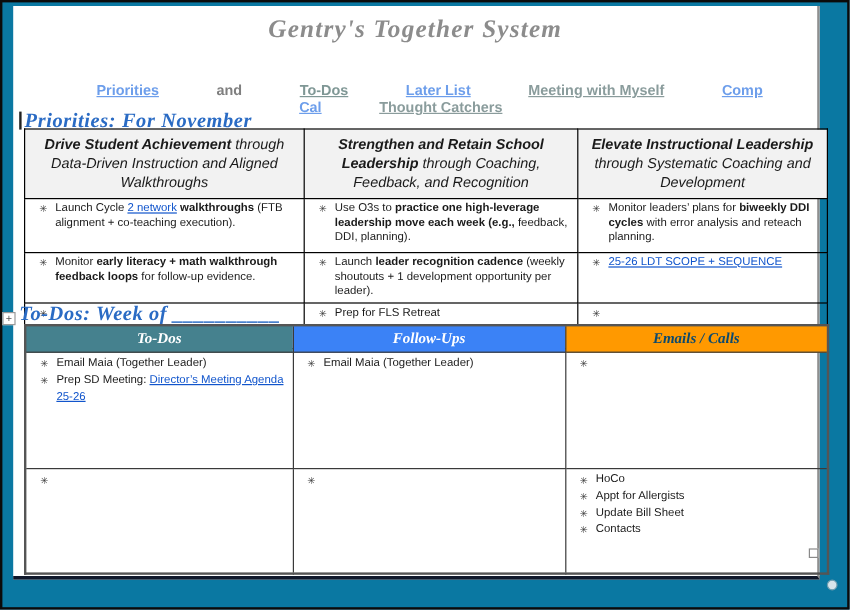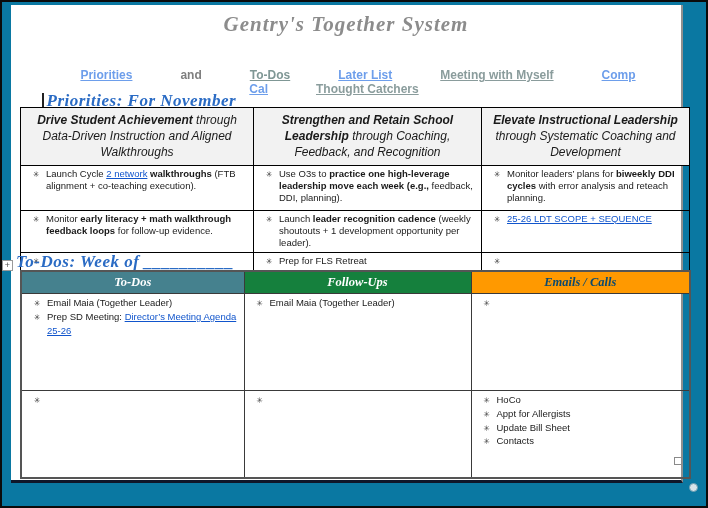--- a/index.html
+++ b/index.html
@@ -34,21 +34,21 @@
 </head>
 <body>
 
 <div class="frame">
   <div class="page">
 
     <div class="doc-title script">Gentry's Together System</div>
 
     <div class="nav"><span style="color: rgb(109, 158, 235); text-decoration: underline;">Priorities</span><span style="color: rgb(127, 127, 127);">and</span><span style="color: rgb(127, 151, 149); text-decoration: underline;">To-Dos</span><span style="color: rgb(109, 158, 235); text-decoration: underline;">Later List</span><span style="color: rgb(138, 156, 156); text-decoration: underline;">Meeting with Myself</span><span style="color: rgb(109, 158, 235); text-decoration: underline;">Comp Cal</span><span style="color: rgb(138, 156, 156); text-decoration: underline;">Thought Catchers</span></div>
 
-    <div class="heading script" style="top:86px;margin-left:26px;"><span class="caret"></span><span>Priorities: For November</span></div>
+    <div class="heading script" style="top:86px;"><span class="caret"></span><span>Priorities: For November</span></div>
 
     <table class="ptable">
       <colgroup>
           <col style="width:233px">
           <col style="width:228px">
           <col style="width:208px">
         </colgroup>
       <tbody>
           <tr class="phead hrow">
         <td><span class="b">Drive Student Achievement</span><span> through Data-Driven Instruction and Aligned Walkthroughs</span></td>
@@ -132,21 +132,21 @@
 
     <table class="ttable">
       <colgroup>
           <col style="width:223px">
           <col style="width:227px">
           <col style="width:219px">
         </colgroup>
       <tbody>
           <tr class="thead th">
         <td style="background: rgb(69, 129, 142); color: rgb(255, 255, 255);">To-Dos</td>
-        <td style="background: #15803d; color: rgb(255, 255, 255); text-align: center;">Follow-Ups</td>
+        <td style="background: #3b82f6; color: rgb(255, 255, 255); text-align: center;">Follow-Ups</td>
         <td style="background: rgb(255, 153, 0); color: #0c4a6e;">Emails / Calls</td>
       </tr>
       <tr class="tc1">
         <td>
               <div class="item">
                 <span class="blt">✳</span>
                 <span class="itxt"><span>Email Maia (Together Leader)</span></span>
               </div>
               <div class="item">
                 <span class="blt">✳</span>

